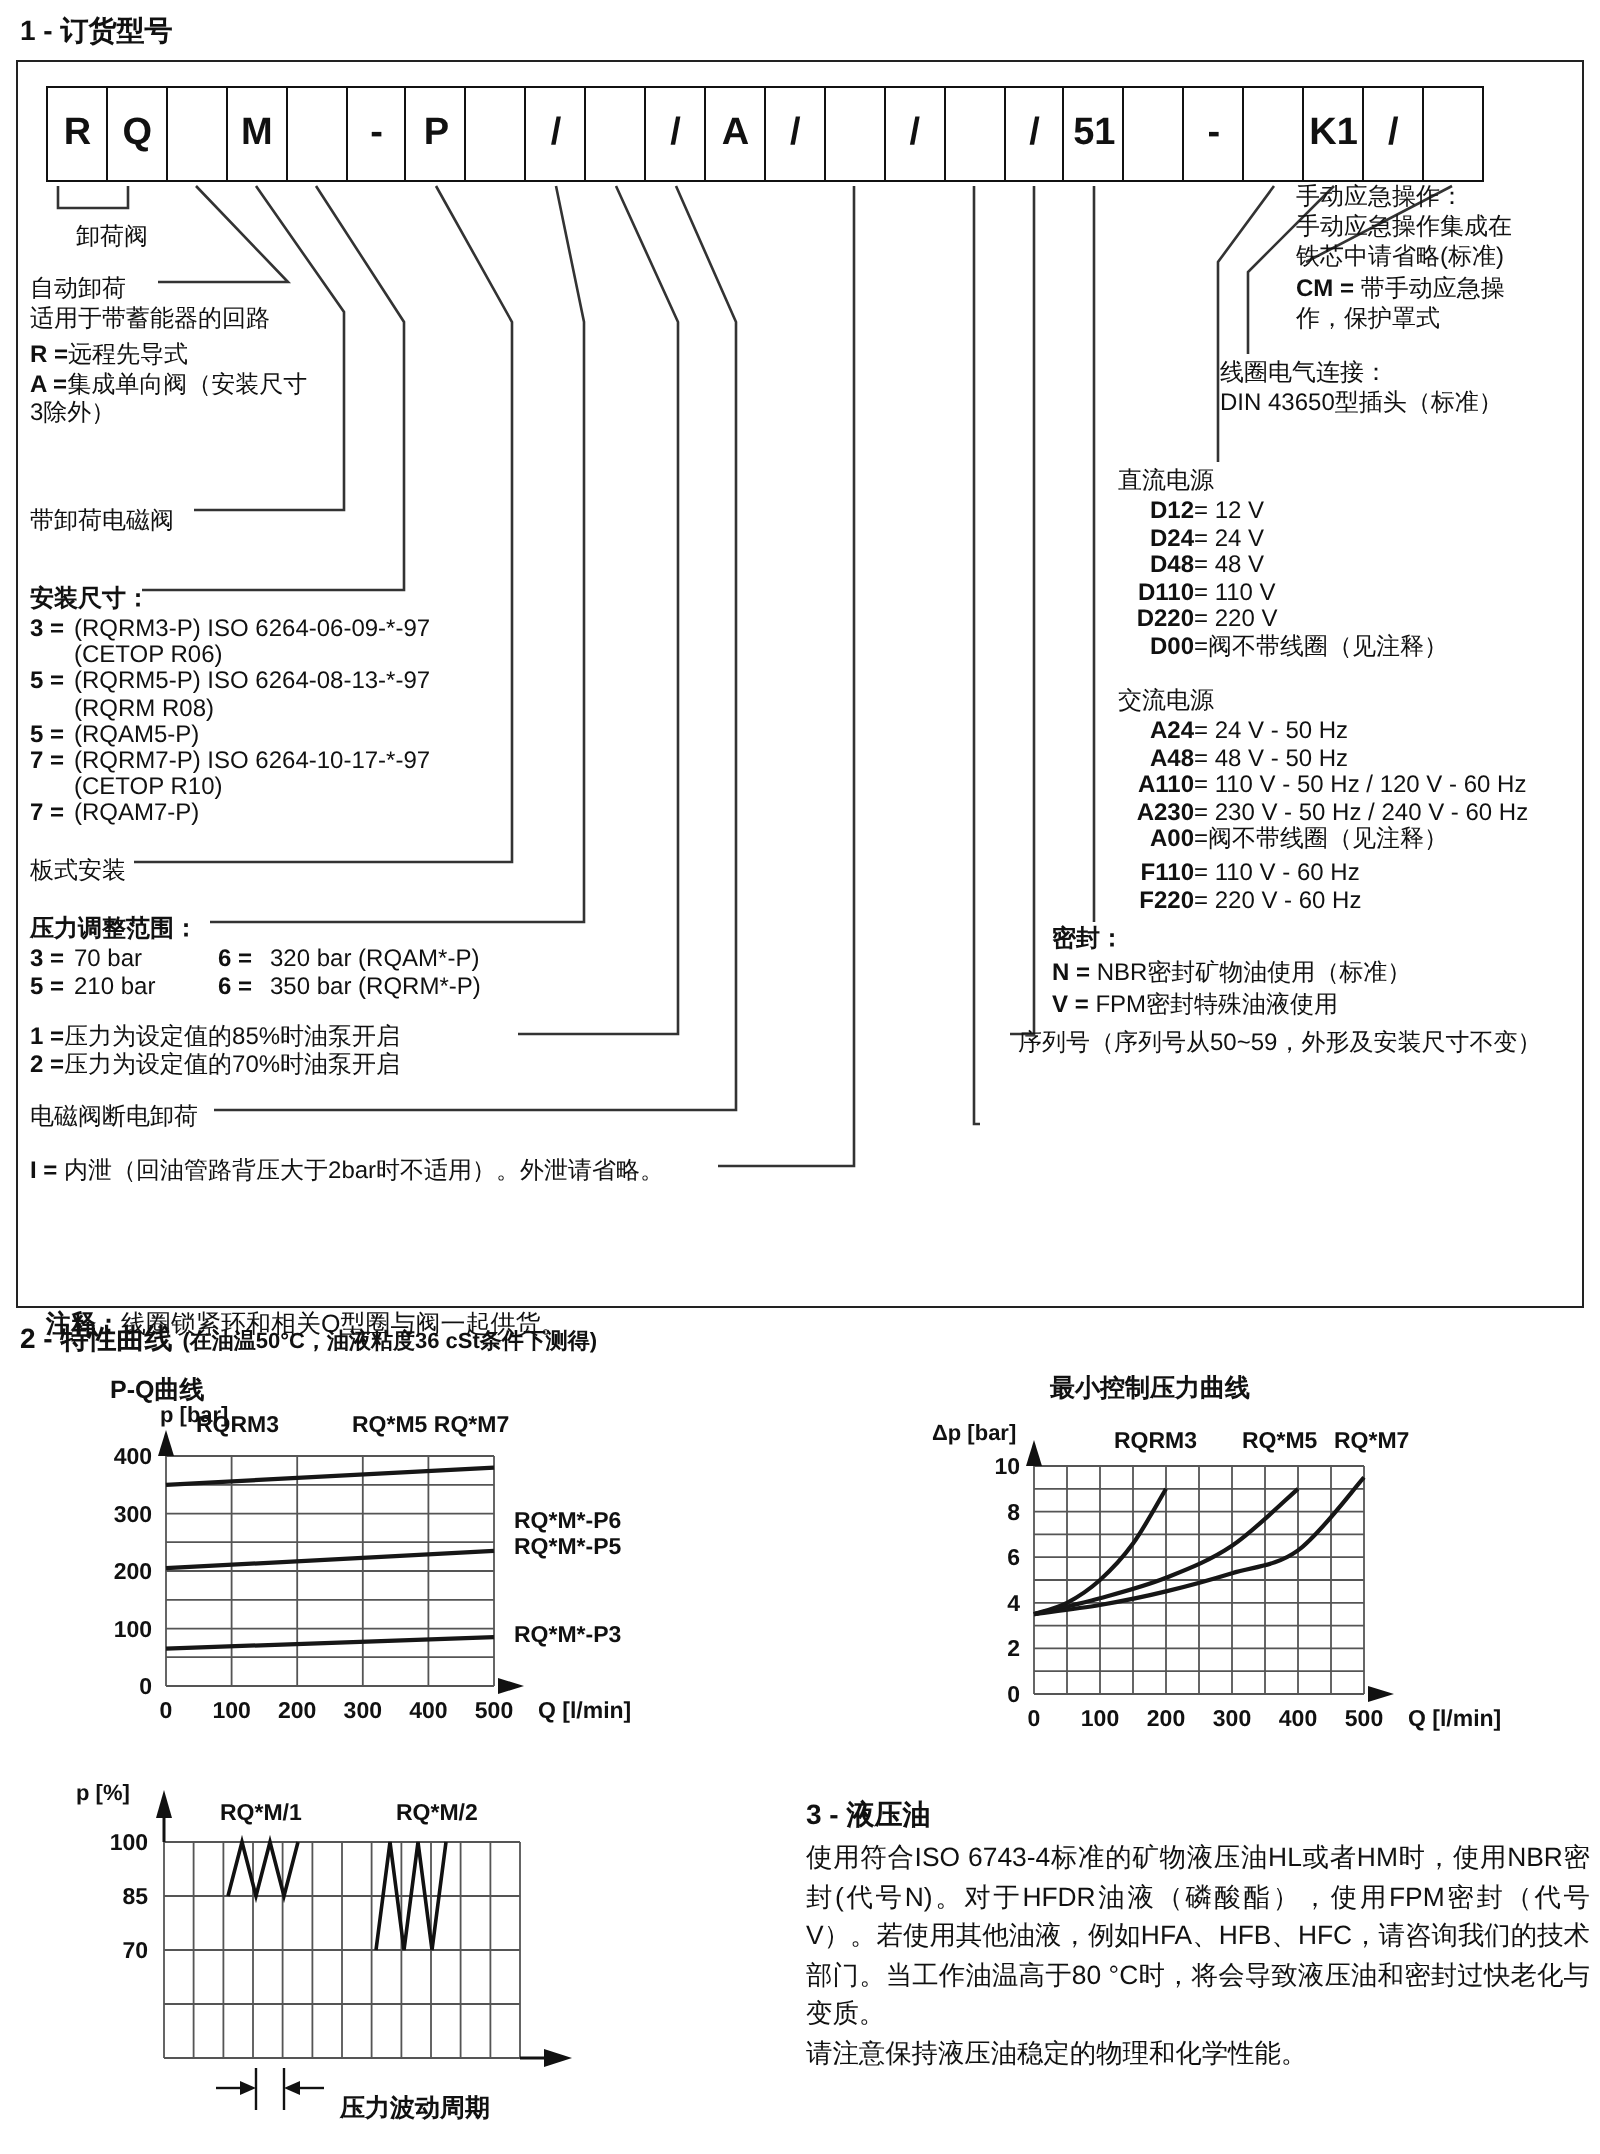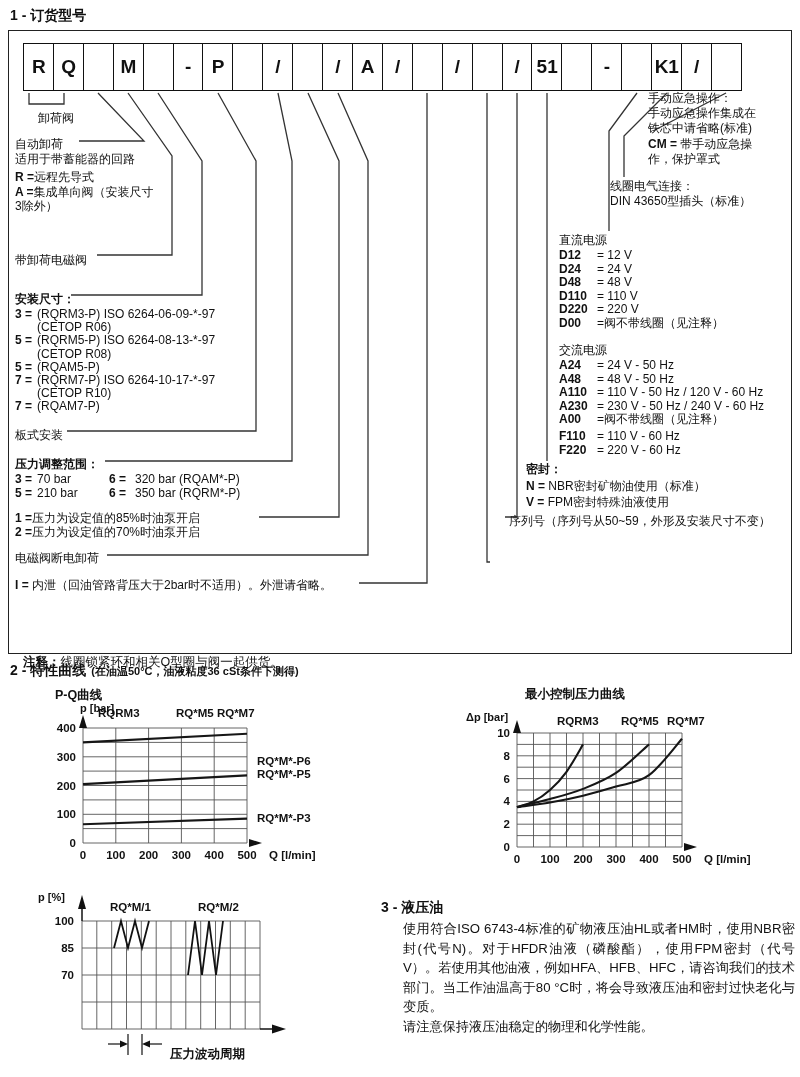--- a/index.html
+++ b/index.html
@@ -11,21 +11,21 @@
   .order-box{position:absolute;left:8px;top:30px;width:782px;height:622px;border:1.5px solid #222;}
   .code-row{position:absolute;left:14px;top:12px;display:flex;}
   .cell{width:31.5px;height:48px;border:1.6px solid #111;margin-left:-1.6px;box-sizing:border-box;
         display:flex;align-items:center;justify-content:center;
         font-size:19px;font-weight:bold;background:#fff;}
   .cell:first-child{margin-left:0;}
   .lbl{position:absolute;font-size:12px;line-height:14.5px;white-space:nowrap;}
   .ln{white-space:nowrap;}
   .b{font-weight:bold;display:inline-block;width:22px;}
   .b0{font-weight:bold;}
-  .vln{display:flex;white-space:nowrap;}
+  .vln{display:flex;white-space:nowrap;text-align:right;}
   .vcode{font-weight:bold;width:38px;flex:none;}
   .sz .ln{line-height:13.2px;}
   .vblock .vln{line-height:13.6px;}
   .conn{position:absolute;left:0;top:0;pointer-events:none;}
   .tick{font:bold 11.5px "Liberation Sans","DejaVu Sans",sans-serif;fill:#111;}
   .chart-title{font-size:12.5px;font-weight:bold;text-align:left;}
   .toplab{font-size:11.5px;font-weight:bold;white-space:nowrap;}
   .curvelab{font-size:11.5px;font-weight:bold;white-space:nowrap;}
   .ylab{font-size:11px;font-weight:bold;white-space:nowrap;}
   .note-line{font-size:12.5px;white-space:nowrap;}
@@ -100,21 +100,21 @@
       <div class="ln"><span class="b0"></span><span>3除外）</span></div>
     </div>
 
     <div class="lbl" style="left:6px;top:222px;">带卸荷电磁阀</div>
 
     <div class="lbl" style="left:6px;top:261px;"><span class="b0">安装尺寸：</span></div>
     <div class="lbl sz" style="left:6px;top:277px;">
       <div class="ln"><span class="b">3 =</span><span>(RQRM3-P) ISO 6264-06-09-*-97</span></div>
       <div class="ln"><span class="b"></span><span>(CETOP R06)</span></div>
       <div class="ln"><span class="b">5 =</span><span>(RQRM5-P) ISO 6264-08-13-*-97</span></div>
-      <div class="ln"><span class="b"></span><span>(CETOP R08)</span></div>
+      <div class="ln"><span class="b"></span><span>(RQRM R08)</span></div>
       <div class="ln"><span class="b">5 =</span><span>(RQAM5-P)</span></div>
       <div class="ln"><span class="b">7 =</span><span>(RQRM7-P) ISO 6264-10-17-*-97</span></div>
       <div class="ln"><span class="b"></span><span>(CETOP R10)</span></div>
       <div class="ln"><span class="b">7 =</span><span>(RQAM7-P)</span></div>
     </div>
 
     <div class="lbl" style="left:6px;top:397px;">板式安装</div>
 
     <div class="lbl" style="left:6px;top:426px;"><span class="b0">压力调整范围：</span></div>
     <div class="lbl" style="left:6px;top:441px;line-height:14px;">
@@ -291,19 +291,19 @@
       <path d="M242,136.5 L242,145.5 L256,141 Z" fill="#111"></path>
       <line x1="98" y1="146" x2="98" y2="167" stroke="#111" stroke-width="1.2"></line>
       <line x1="112" y1="146" x2="112" y2="167" stroke="#111" stroke-width="1.2"></line>
       <line x1="78" y1="156" x2="92" y2="156" stroke="#111" stroke-width="1.2"></line>
       <path d="M90,152.5 L90,159.5 L98,156 Z" fill="#111"></path>
       <line x1="118" y1="156" x2="132" y2="156" stroke="#111" stroke-width="1.2"></line>
       <path d="M120,152.5 L120,159.5 L112,156 Z" fill="#111"></path>
     </svg>
   <div class="abs" style="left:170px;top:1046px;font-size:12.5px;font-weight:600;">压力波动周期</div>
 
-  <div class="abs sec-title" style="left:381px;top:899px;text-align:right;">3 - 液压油</div>
+  <div class="abs sec-title" style="left:403px;top:899px;text-align:right;">3 - 液压油</div>
   <div class="abs" style="left:403px;top:919px;width:392px;">
     <div class="s3-para">使用符合ISO 6743-4标准的矿物液压油HL或者HM时，使用NBR密封(代号N)。对于HFDR油液（磷酸酯），使用FPM密封（代号V）。若使用其他油液，例如HFA、HFB、HFC，请咨询我们的技术部门。当工作油温高于80 °C时，将会导致液压油和密封过快老化与变质。</div>
     <div class="s3-para">请注意保持液压油稳定的物理和化学性能。</div>
   </div>
 
 </div>
 
 </body></html>

